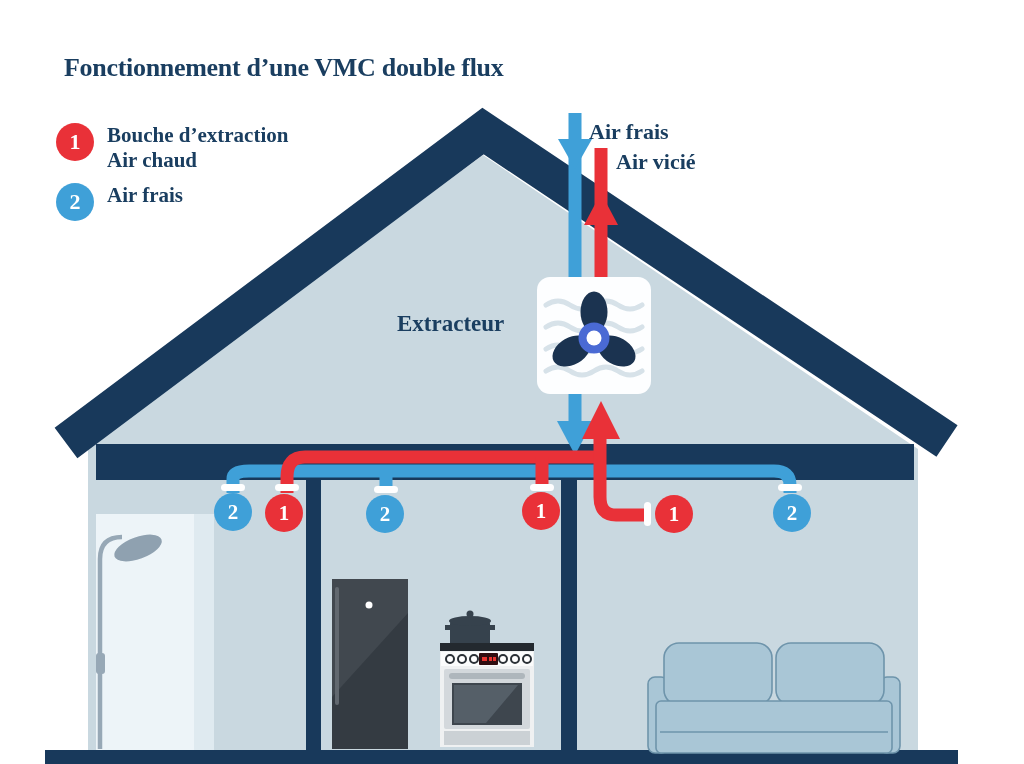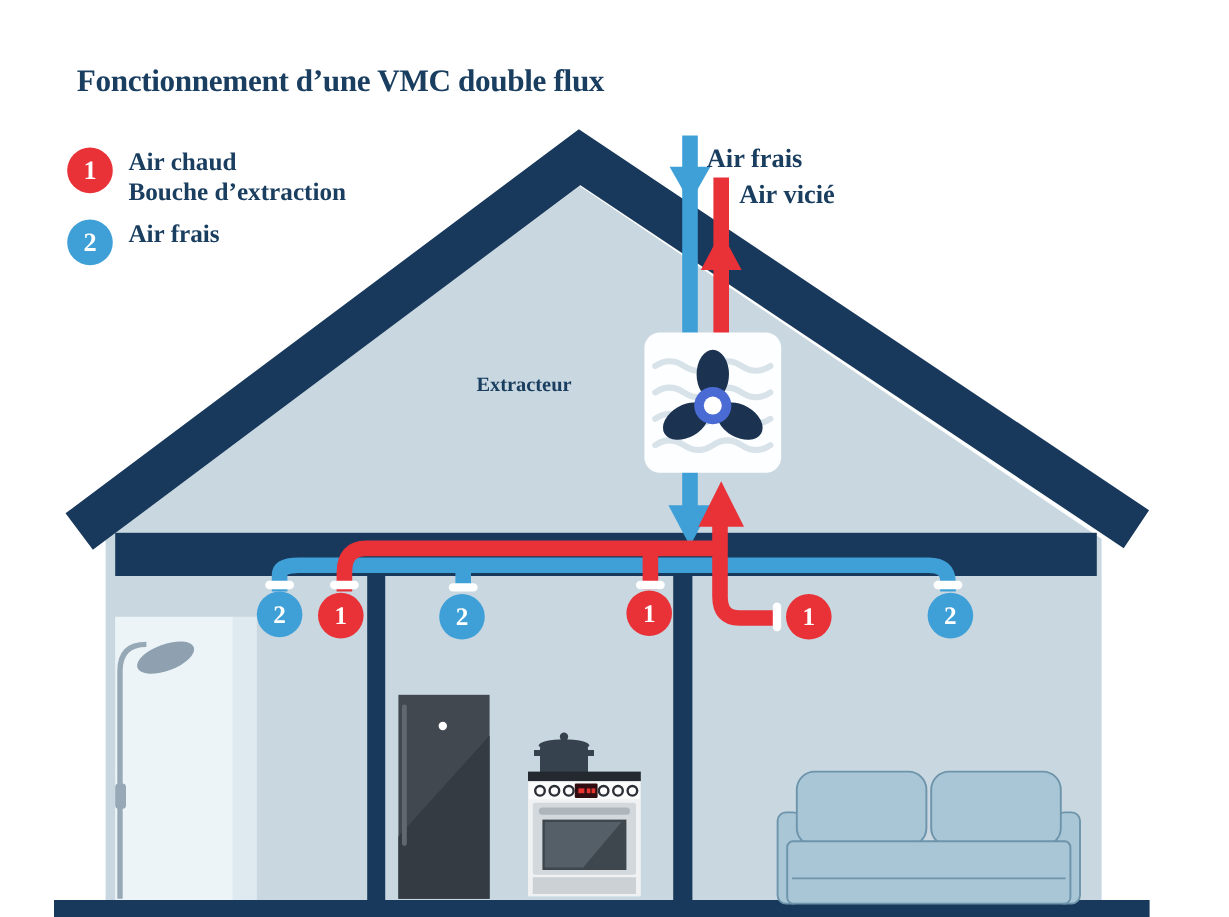--- a/index.html
+++ b/index.html
@@ -9,21 +9,21 @@
   .abs{position:absolute;}
   .title{left:64px;top:6px;font-size:26px;font-weight:bold;letter-spacing:-0.3px;white-space:nowrap;}
   .legend{left:56px;top:76px;display:flex;flex-direction:column;gap:10px;}
   .legend-row{display:flex;align-items:flex-start;gap:13px;}
   .badge{width:38px;height:38px;border-radius:50%;display:flex;align-items:center;justify-content:center;
          color:#fff;font-weight:bold;font-size:22px;flex:0 0 auto;}
   .badge.red{background:#E93138}
   .badge.blue{background:#3FA0D8}
   .legend-text{font-size:21px;font-weight:bold;line-height:25px;}
   .air-label{font-size:22px;font-weight:bold;white-space:nowrap;}
-  .extractor-label{font-size:17px;font-weight:bold;white-space:nowrap;}
+  .extractor-label{font-size:23px;font-weight:bold;white-space:nowrap;}
   .vent{position:absolute;width:38px;height:38px;border-radius:50%;display:flex;align-items:center;
         justify-content:center;color:#fff;font-size:21px;font-weight:bold;}
   .vent.red{background:#E93138}
   .vent.blue{background:#3FA0D8}
 </style>
 </head>
 <body>
 
 <div class="stage">
 
@@ -139,22 +139,22 @@
       <circle cx="594" cy="291" r="7.5" fill="#FFFFFF"></circle>
     </g>
   </svg>
 
   <div class="abs title">Fonctionnement d’une VMC double flux</div>
 
   <div class="abs legend">
     <div class="legend-row">
       <div class="badge red">1</div>
       <div class="legend-text">
+        <div>Bouche d’extraction</div>
         <div>Air chaud</div>
-        <div>Bouche d’extraction</div>
       </div>
     </div>
     <div class="legend-row">
       <div class="badge blue">2</div>
       <div class="legend-text">
         <div>Air frais</div>
       </div>
     </div>
   </div>
 

